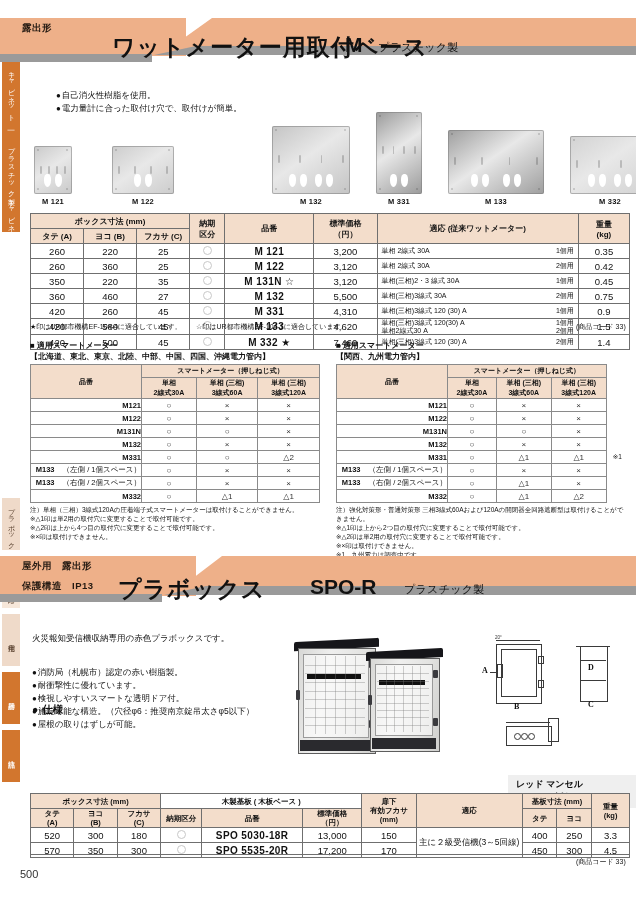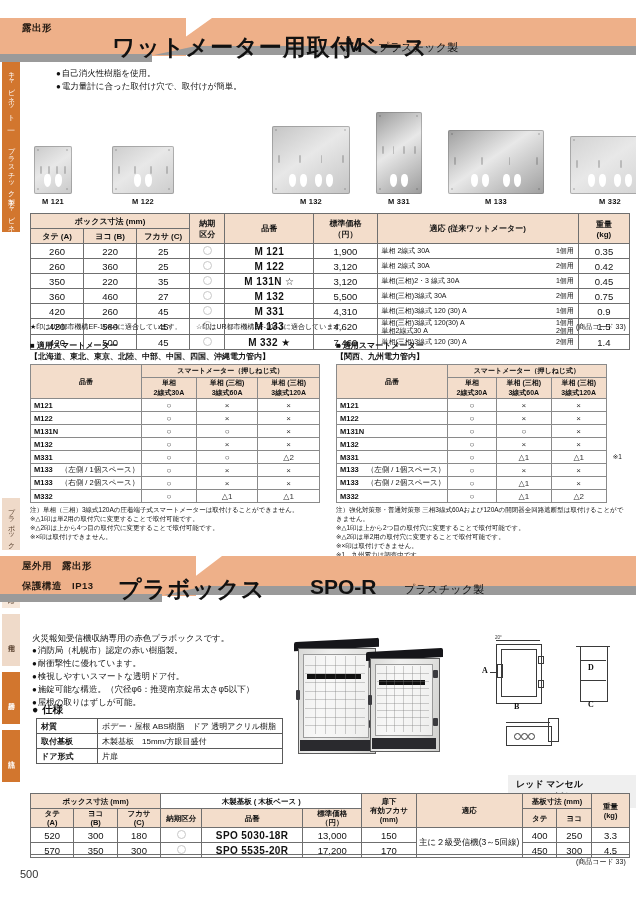--- a/index.html
+++ b/index.html
@@ -33,21 +33,21 @@
     background:#9a9a9a;
     clip-path:polygon(196px 0,636px 0,636px 9px,154px 9px);}
   .band-peach2{position:absolute;left:0;top:0;height:38px;width:200px;background:#eeb089;}
   .band-gray2{position:absolute;left:0;top:36px;height:8px;width:168px;background:#9a9a9a;}
 
   .sec-tag{position:absolute;font-size:9.5px;font-weight:bold;color:#241a12;letter-spacing:.5px;}
   .sec-title{position:absolute;font-size:23px;font-weight:bold;letter-spacing:1px;color:#111;}
   .sec-code{position:absolute;font-size:21px;font-weight:bold;color:#111;}
   .sec-sub{position:absolute;font-size:11px;color:#111;letter-spacing:.3px;}
 
-  .bullets{position:absolute;font-size:8.5px;line-height:12px;color:#111;}
+  .bullets{position:absolute;font-size:8.5px;line-height:12px;color:#111;margin-top:22px;}
   .bullets div::before{content:"\25CF";margin-right:1px;font-size:8px;}
 
   .swatch{
     position:absolute;background:#efefef;padding:3px 7px 4px 7px;
     display:flex;align-items:baseline;gap:5px;
   }
   .swatch .nm{font-size:11px;font-weight:bold;color:#111;}
   .swatch .ms{font-size:8px;color:#222;}
 
   
@@ -79,21 +79,21 @@
   .codenote{position:absolute;font-size:7px;color:#111;}
 
   
   .sm-wrap{position:absolute;}
   .sm-head{font-size:8px;font-weight:bold;color:#111;line-height:10.5px;}
   .sm-head .sq::before{content:"\25A0";margin-right:2px;}
   .t-sm{width:290px;margin-top:2px;}
   .t-sm th,.t-sm td{border:.6px solid #8a8a8a;text-align:center;padding:0;height:12px;font-size:7px;color:#111;}
   .t-sm thead th{background:#f3ddcb;font-weight:bold;}
   .t-sm tbody td{background:#fff;}
-  .t-sm tbody td.nm{text-align:left;padding-left:3px;font-weight:bold;font-size:7.5px;}
+  .t-sm tbody td.nm{text-align:right;padding-left:3px;font-weight:bold;font-size:7.5px;}
   .t-sm tbody td.nm .sp{font-weight:normal;display:inline-block;margin-left:8px;}
   .t-sm .mk{color:#333;font-size:8px;}
   .smnote{font-size:6.5px;line-height:9px;color:#111;margin-top:2px;}
 
   
   .spec-ttl{position:absolute;font-size:10.5px;font-weight:bold;color:#111;}
   .spec-ttl::before{content:"\25CF";margin-right:4px;}
   .t-spec{position:absolute;width:247px;}
   .t-spec td{border:.6px solid #5a5a5a;font-size:8px;height:14px;padding:0 4px;color:#111;background:#fff;}
   .t-spec td.k{width:52px;font-weight:bold;text-align:left;}
@@ -284,21 +284,21 @@
         <th>フカサ (C)</th>
       </tr>
     </thead>
     <tbody id="mainBody">
         <tr>
           <td style="width: 52px;">260</td>
           <td style="width: 52px;">220</td>
           <td style="width: 52px;">25</td>
           <td style="width: 34px;"><span class="circ"></span></td>
           <td class="part" style="width: 88px;">M 121</td>
-          <td style="width: 62px;">1,900</td>
+          <td style="width: 62px;">3,200</td>
           <td style="width: 200px;">
             <div class="fitcell">
               <div class="a"><span>単相 2線式 30A</span></div>
               <div class="b"><span>1個用</span></div>
             </div>
           </td>
           <td style="width: 50px;">0.35</td>
         </tr>
         <tr>
           <td>260</td>
@@ -590,36 +590,20 @@
   <div style="position:absolute;left:32px;top:633px;font-size:8.5px;color:#111">火災報知受信機収納専用の赤色プラボックスです。</div>
   <div class="bullets" style="left:32px;top:644px" id="sec2Bullets">
       <div>消防局（札幌市）認定の赤い樹脂製。</div>
       <div>耐衝撃性に優れています。</div>
       <div>検視しやすいスマートな透明ドア付。</div>
       <div>施錠可能な構造。（穴径φ6：推奨南京錠吊太さφ5以下）</div>
       <div>屋根の取りはずしが可能。</div>
     </div>
 
   <div class="spec-ttl" style="left:32px;top:703px">仕様</div>
-  <table class="t-spec" style="left:36px;top:718px">
-    <tbody id="specBody">
-        <tr>
-          <td class="k">材質</td>
-          <td>ボデー・屋根 ABS樹脂　ドア 透明アクリル樹脂</td>
-        </tr>
-        <tr>
-          <td class="k">取付基板</td>
-          <td>木製基板　15mm/方眼目盛付</td>
-        </tr>
-        <tr>
-          <td class="k">ドア形式</td>
-          <td>片扉</td>
-        </tr>
-      </tbody>
-  </table>
 
   <div class="photo-area" id="photos">
       <div class="boxphoto" style="left: 0px; top: 4px; width: 76px; height: 112px;">
         <div class="bp-roof" style="left:-4px;top:0;width:85px;height:9px;transform:skewY(-3deg)"></div>
         <div class="bp-body" style="left:0;top:8px;width:76px;height:104px"></div>
         <div class="bp-door" style="left:5px;top:14px;width:64px;height:82px"></div>
         <div class="bp-label" style="left:9px;top:34px;width:54px;height:5px"></div>
         <div class="bp-base" style="left:2px;top:100px;width:72px;height:11px"></div>
         <div class="bp-hinge" style="left:71px;top:20px;width:5px;height:8px"></div>
         <div class="bp-hinge" style="left:71px;top:80px;width:5px;height:8px"></div>

